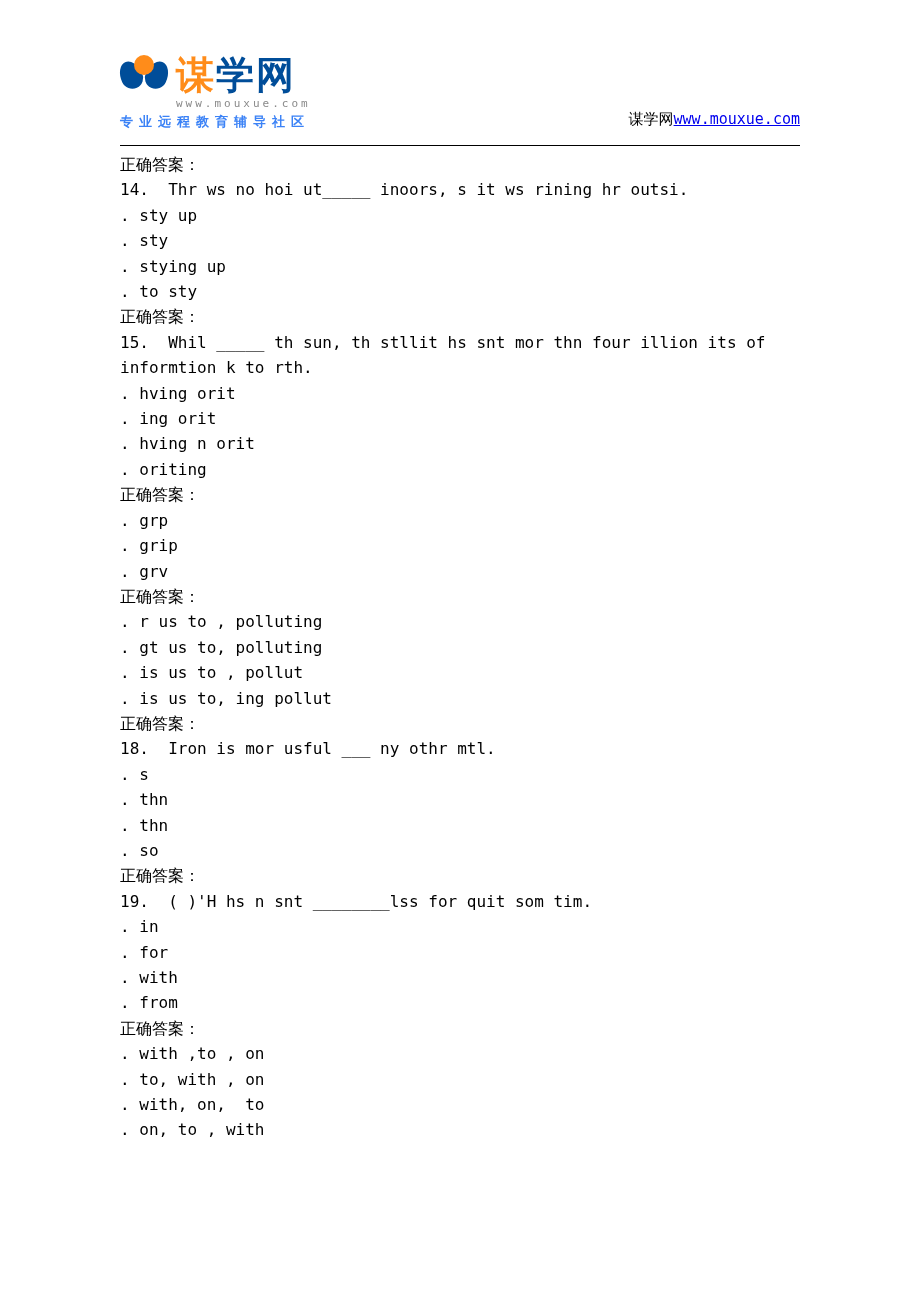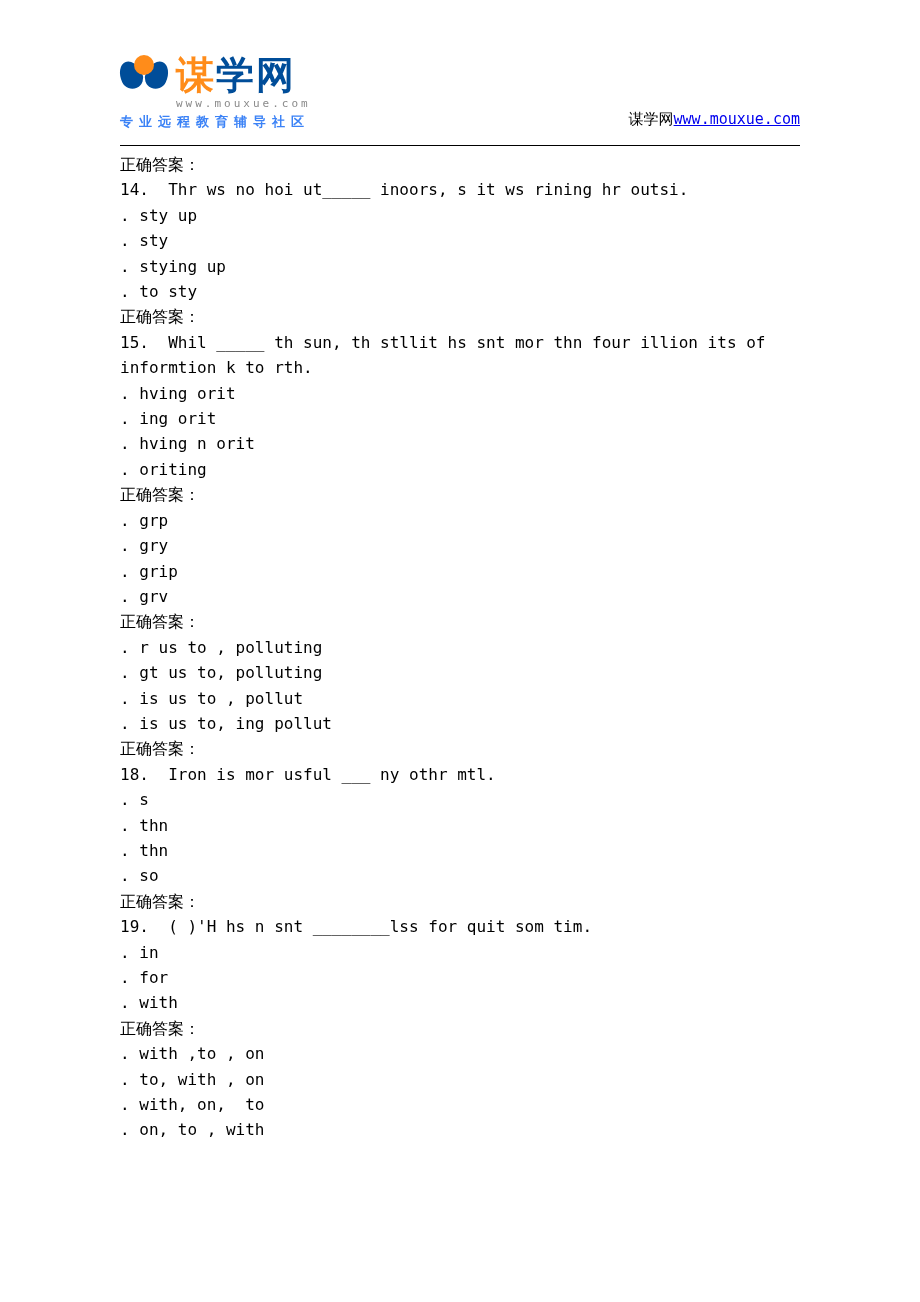--- a/index.html
+++ b/index.html
@@ -149,21 +149,20 @@
   <div class="line">正确答案：</div>
 
   <div class="line"><span>15.</span><span>  Whil _____ th sun, th stllit hs snt mor thn four illion its of informtion k to rth.</span></div>
   <div class="line">. hving orit</div>
   <div class="line">. ing orit</div>
   <div class="line">. hving n orit</div>
   <div class="line">. oriting</div>
   <div class="line">正确答案：</div>
 
   <div class="line">. grp</div>
-  <div class="line">. gry</div>
   <div class="line">. grip</div>
   <div class="line">. grv</div>
   <div class="line">正确答案：</div>
 
   <div class="line">. r us to , polluting</div>
   <div class="line">. gt us to, polluting</div>
   <div class="line">. is us to , pollut</div>
   <div class="line">. is us to, ing pollut</div>
   <div class="line">正确答案：</div>
 
@@ -171,19 +170,20 @@
   <div class="line">. s</div>
   <div class="line">. thn</div>
   <div class="line">. thn</div>
   <div class="line">. so</div>
   <div class="line">正确答案：</div>
 
   <div class="line"><span>19.</span><span>  ( )'H hs n snt ________lss for quit som tim.</span></div>
   <div class="line">. in</div>
   <div class="line">. for</div>
   <div class="line">. with</div>
+  <div class="line">. from</div>
   <div class="line">正确答案：</div>
 
   <div class="line">. with ,to , on</div>
   <div class="line">. to, with , on</div>
   <div class="line">. with, on,  to</div>
   <div class="line">. on, to , with</div>
 </div>
 
 </body></html>

